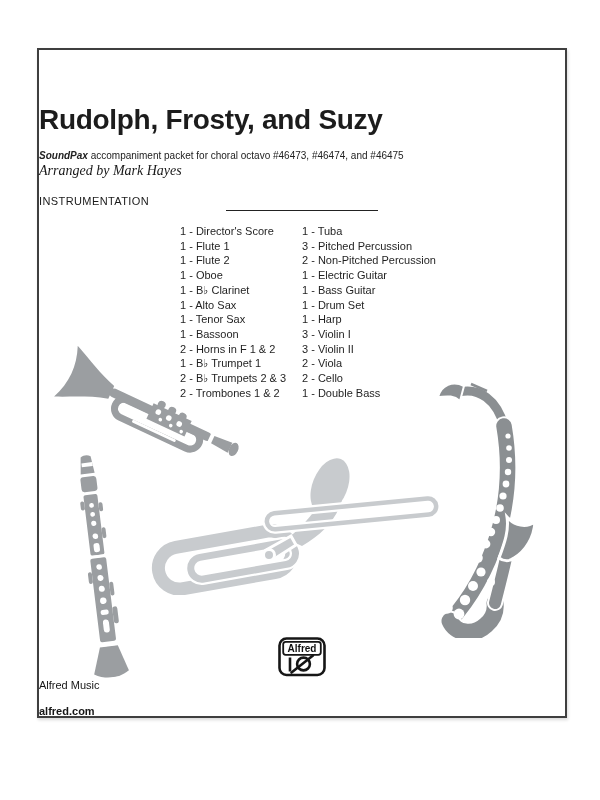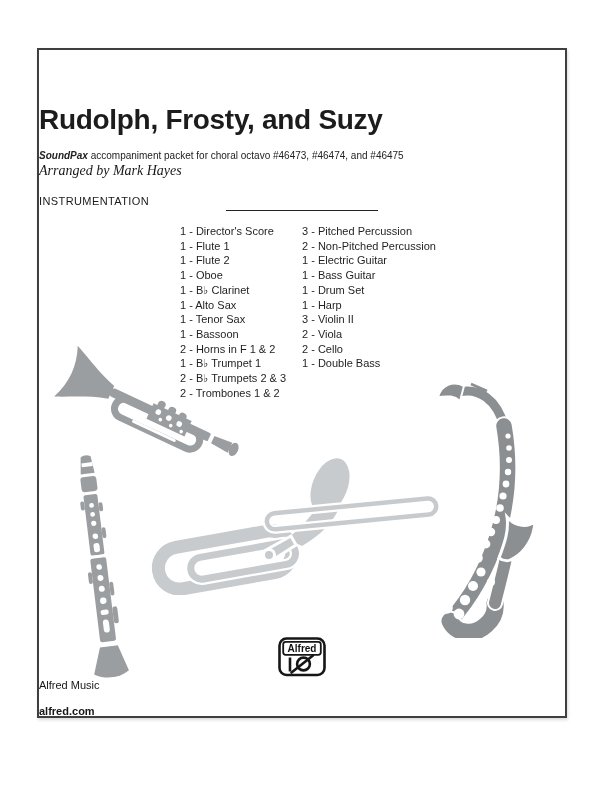--- a/index.html
+++ b/index.html
@@ -52,26 +52,28 @@
         <li>1 - Alto Sax</li>
         <li>1 - Tenor Sax</li>
         <li>1 - Bassoon</li>
         <li>2 - Horns in F 1 &amp; 2</li>
         <li>1 - B♭ Trumpet 1</li>
         <li>2 - B♭ Trumpets 2 &amp; 3</li>
         <li>2 - Trombones 1 &amp; 2</li>
       </ul>
     <ul class="col col-right">
 
+    <li>1 - Tuba</li>
         <li>3 - Pitched Percussion</li>
         <li>2 - Non-Pitched Percussion</li>
         <li>1 - Electric Guitar</li>
         <li>1 - Bass Guitar</li>
         <li>1 - Drum Set</li>
         <li>1 - Harp</li>
+        <li>3 - Violin I</li>
         <li>3 - Violin II</li>
         <li>2 - Viola</li>
         <li>2 - Cello</li>
         <li>1 - Double Bass</li>
       </ul>
   </div>
 
   <svg class="art trumpet" viewBox="0 0 200 60">
     <g fill="#9b9ea1">
       <path d="M3,0 C21,8 35,16 53,21 L53,35 C35,40 21,48 3,56 C11,37 11,19 3,0 Z"></path>

